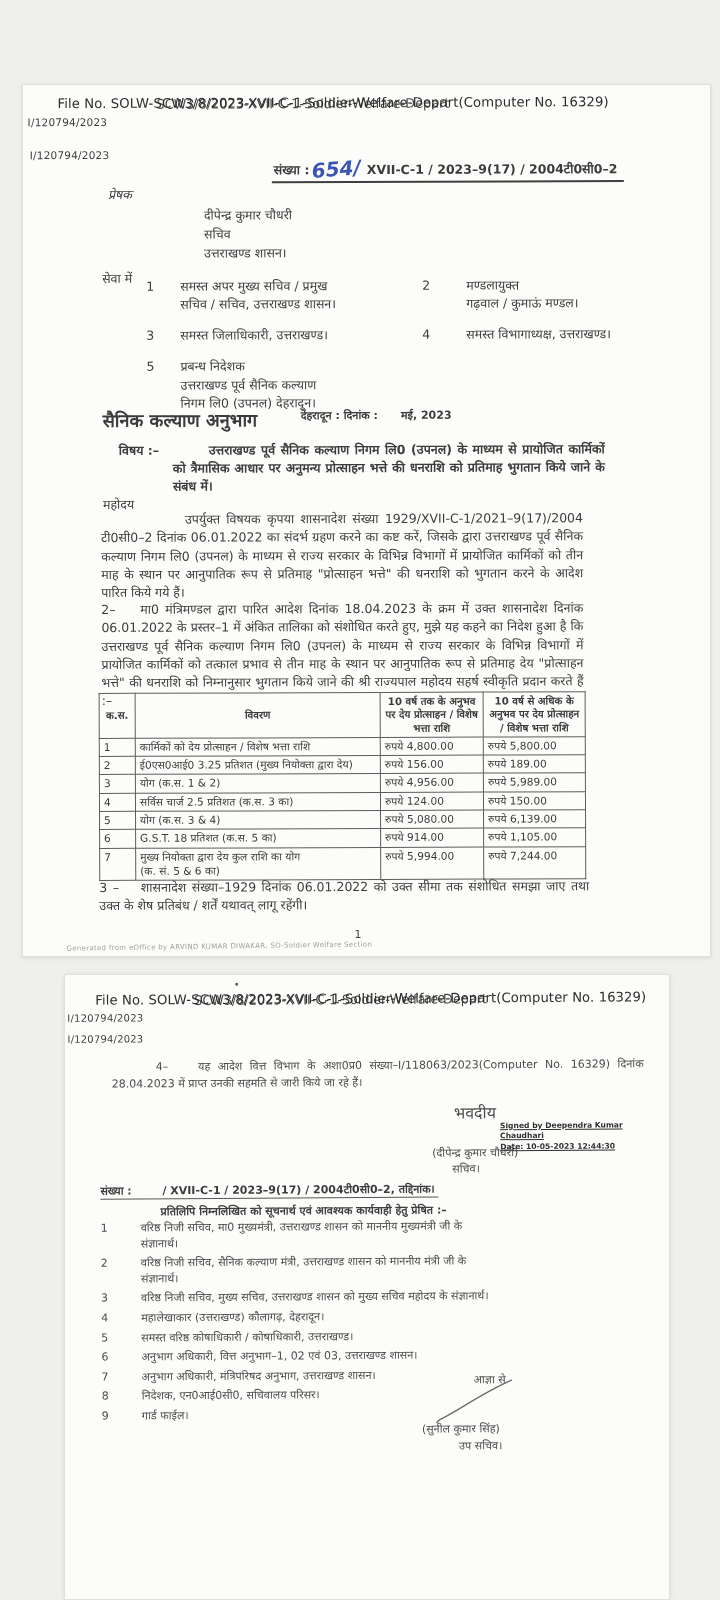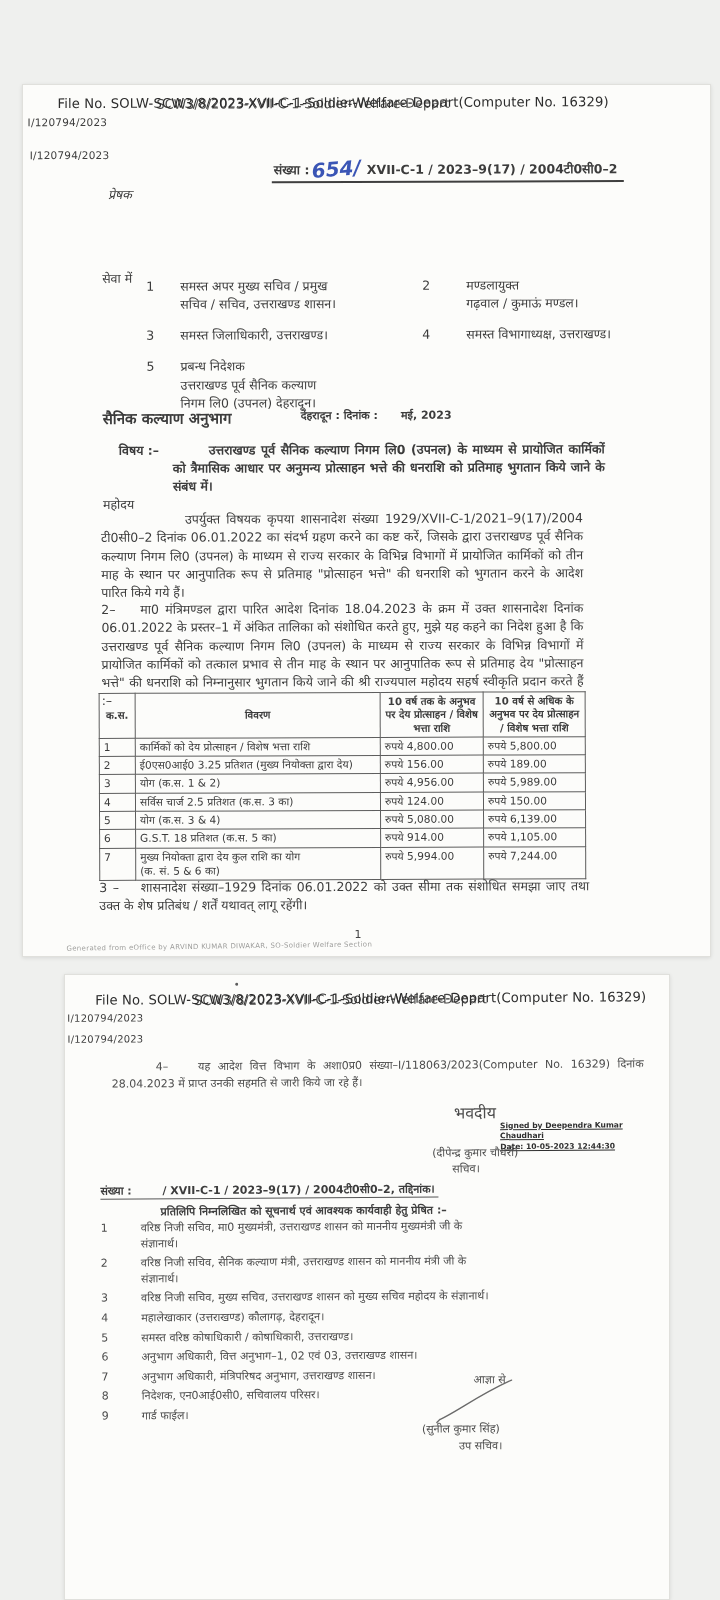--- a/index.html
+++ b/index.html
@@ -68,41 +68,44 @@
       <span>File No. SOLW-</span><span class="overlap-wrap"><span>SCW3/8/2023-XVII-C-1-Soldier-Welfare-Depart</span><span class="overlap-copy">SCW3/8/2023-XVII-C-1-Soldier-Welfare-Depart</span></span><span>(Computer No. 16329)</span>
     </div>
     <div class="abs refid" style="left:6px; top:30px;">I/120794/2023</div>
     <div class="abs refid" style="left:8px; top:63px;">I/120794/2023</div>
 
     <div class="abs sankhya" style="left:250px; top:70px;">
       <span>संख्या :</span><span class="hand">654/</span><span> XVII-C-1 / 2023–9(17) / 2004टी0सी0–2</span>
     </div>
 
     <div class="abs body-txt" style="left:86px; top:100px;font-style:italic;">प्रेषक</div>
+    <div class="abs body-txt pre" style="left:182px; top:121px; line-height:1.5;">दीपेन्द्र कुमार चौधरी
+सचिव
+उत्तराखण्ड शासन।</div>
 
     <div class="abs body-txt" style="left:80px; top:172px;margin-top:12px;">सेवा में</div>
 
     <div class="abs recip-grid" style="left:124px; top:192px; width:545px;">
       <span>1</span>
       <span class="pre">समस्त अपर मुख्य सचिव / प्रमुख
 सचिव / सचिव, उत्तराखण्ड शासन।</span>
       <span>2</span>
       <span class="pre">मण्डलायुक्त
 गढ़वाल / कुमाऊं मण्डल।</span>
       <span>3</span>
       <span class="pre">समस्त जिलाधिकारी, उत्तराखण्ड।</span>
       <span>4</span>
       <span class="pre">समस्त विभागाध्यक्ष, उत्तराखण्ड।</span>
       <span>5</span>
       <span class="pre">प्रबन्ध निदेशक
 उत्तराखण्ड पूर्व सैनिक कल्याण
 निगम लि0 (उपनल) देहरादून।</span>
     </div>
 
-    <div class="abs bold" style="left:80px; top:322px; font-size:15px;">सैनिक कल्याण अनुभाग</div>
+    <div class="abs bold" style="left:80px; top:322px; font-size:18px;">सैनिक कल्याण अनुभाग</div>
     <div class="abs bold" style="left:278px; top:322px; font-size:11px; white-space:pre;">देहरादून : दिनांक :      मई, 2023</div>
 
     <div class="abs body-txt bold" style="left:96px; top:356px;">विषय :–</div>
     <div class="abs body-txt bold jst" style="left:150px; top:356px; width:432px; text-indent:36px; line-height:1.42;">उत्तराखण्ड पूर्व सैनिक कल्याण निगम लि0 (उपनल) के माध्यम से प्रायोजित कार्मिकों को त्रैमासिक आधार पर अनुमन्य प्रोत्साहन भत्ते की धनराशि को प्रतिमाह भुगतान किये जाने के संबंध में।</div>
 
     <div class="abs body-txt" style="left:80px; top:410px;">महोदय</div>
 
     <div class="abs body-txt jst" style="left:78px; top:425px; width:482px; text-indent:84px;">उपर्युक्त विषयक कृपया शासनादेश संख्या 1929/XVII-C-1/2021–9(17)/2004 टी0सी0–2 दिनांक 06.01.2022 का संदर्भ ग्रहण करने का कष्ट करें, जिसके द्वारा उत्तराखण्ड पूर्व सैनिक कल्याण निगम लि0 (उपनल) के माध्यम से राज्य सरकार के विभिन्न विभागों में प्रायोजित कार्मिकों को तीन माह के स्थान पर आनुपातिक रूप से प्रतिमाह "प्रोत्साहन भत्ते" की धनराशि को भुगतान करने के आदेश पारित किये गये हैं।</div>
 
     <div class="abs body-txt jst" style="left:78px; top:515px; width:482px;">2–&nbsp;&nbsp;&nbsp;&nbsp;मा0 मंत्रिमण्डल द्वारा पारित आदेश दिनांक 18.04.2023 के क्रम में उक्त शासनादेश दिनांक 06.01.2022 के प्रस्तर–1 में अंकित तालिका को संशोधित करते हुए, मुझे यह कहने का निदेश हुआ है कि उत्तराखण्ड पूर्व सैनिक कल्याण निगम लि0 (उपनल) के माध्यम से राज्य सरकार के विभिन्न विभागों में प्रायोजित कार्मिकों को तत्काल प्रभाव से तीन माह के स्थान पर आनुपातिक रूप से प्रतिमाह देय "प्रोत्साहन भत्ते" की धनराशि को निम्नानुसार भुगतान किये जाने की श्री राज्यपाल महोदय सहर्ष स्वीकृति प्रदान करते हैं :–</div>

